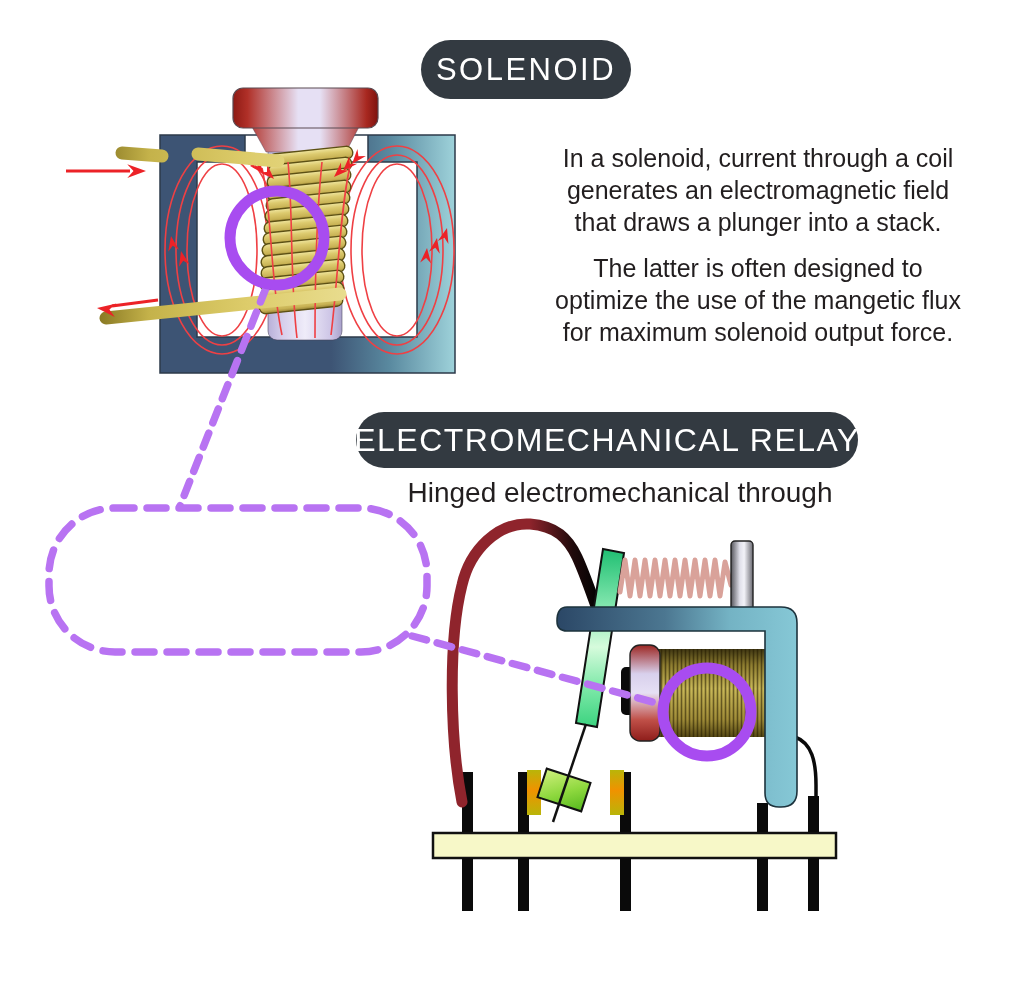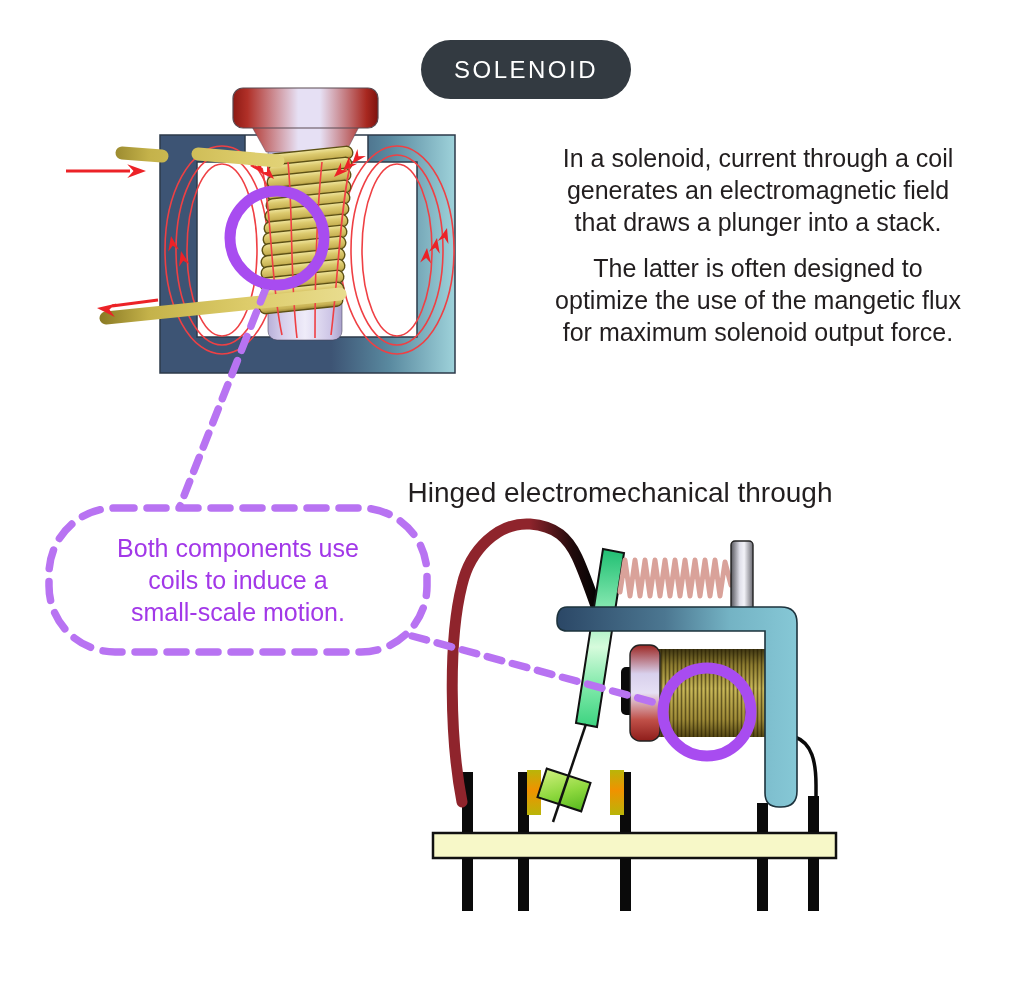--- a/index.html
+++ b/index.html
@@ -5,21 +5,21 @@
   html,body{margin:0;padding:0;background:#ffffff;}
   .page{
     position:relative;width:1024px;height:982px;background:#fff;overflow:hidden;
     font-family:"Liberation Sans", sans-serif;
   }
   .badge{
     position:absolute;display:flex;align-items:center;justify-content:center;
     background:var(--badge-background,#333a41);color:var(--badge-text,#ffffff);
     border-radius:30px;letter-spacing:2.5px;font-weight:400;white-space:nowrap;
   }
-  .badge-solenoid{left:421px;top:40px;width:210px;height:59px;font-size:24px;}
+  .badge-solenoid{left:421px;top:40px;width:210px;height:59px;font-size:31px;}
   .badge-relay{left:356px;top:412px;width:502px;height:56px;font-size:32px;letter-spacing:1.5px;}
   .para{
     position:absolute;left:500px;width:516px;text-align:center;
     color:var(--body-text,#221e1f);font-size:25px;line-height:32px;white-space:pre-line;
   }
   .para-1{top:142px;}
   .para-2{top:252px;}
   .subtitle{
     position:absolute;left:370px;top:477px;width:500px;text-align:center;
     color:var(--body-text,#221e1f);font-size:28px;
@@ -259,19 +259,19 @@
     <span>SOLENOID</span>
   </div>
 
   <div class="para para-1">In a solenoid, current through a coil
 generates an electromagnetic field
 that draws a plunger into a stack.</div>
   <div class="para para-2">The latter is often designed to
 optimize the use of the mangetic flux
 for maximum solenoid output force.</div>
 
+  <div class="badge badge-relay">
+    <span>ELECTROMECHANICAL RELAY</span>
+  </div>
 
   <div class="subtitle">Hinged electromechanical through</div>
 
-  <div class="callout-text">Both components use
-coils to induce a
-small-scale motion.</div>
 </div>
 
 </body></html>

